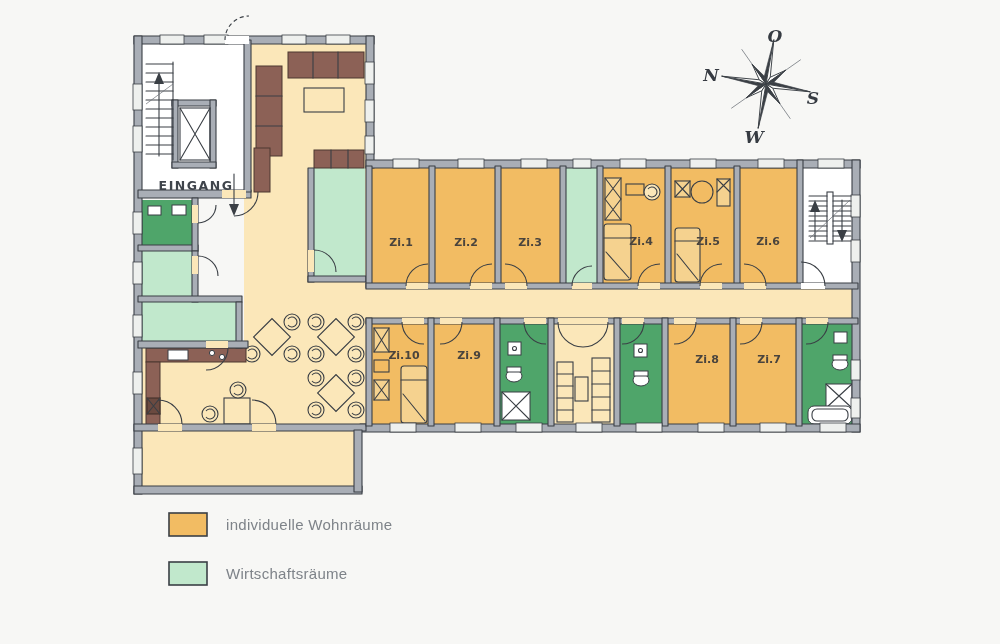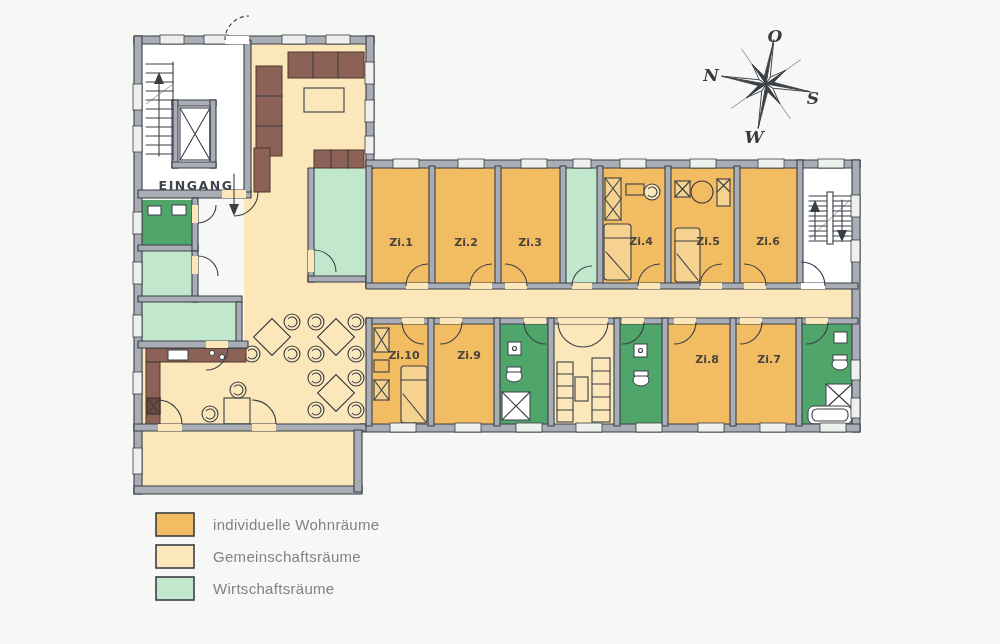--- a/index.html
+++ b/index.html
@@ -27,21 +27,21 @@
   .fw{fill:#ffffff;stroke:var(--c-line);stroke-width:1}
   .fl{fill:var(--c-furniture_light);stroke:var(--c-line);stroke-width:1.1}
   .arr{fill:var(--c-line)}
   
   .lbl{font:700 11px "DejaVu Sans",sans-serif;fill:#4a443d;text-anchor:middle}
   .eingang{font:700 12.5px "DejaVu Sans",sans-serif;letter-spacing:1.5px;fill:#3f444b;text-anchor:middle}
   .cdir{font:italic 700 17px "DejaVu Serif",serif;fill:#363b42;text-anchor:middle}
   .star-d{fill:#3a3f45;stroke:#3a3f45;stroke-width:.6}
   .star-w{fill:#fdfdfc;stroke:#3a3f45;stroke-width:.9}
   
-  .legend{position:absolute;left:155px;top:512px;display:flex;flex-direction:column;gap:7px;}
+  .legend{position:absolute;left:168px;top:512px;display:flex;flex-direction:column;gap:24px;}
   .legend-row{display:flex;align-items:center;height:25px;}
   .legend-row svg{position:static;display:block;}
   .legend-label{margin-left:18px;font-size:15px;color:#7e8389;letter-spacing:.3px;}
   .sw{stroke:#3a3f45;stroke-width:1.6}
 </style>
 </head>
 <body>
 
 <div class="stage">
 <svg width="1000" height="644" viewBox="0 0 1000 644">
@@ -437,24 +437,18 @@
 
 <div class="legend">
   <div class="legend-row">
     <svg width="40" height="25">
           <rect x="1" y="1" width="38" height="23" class="sw" fill="#F2BC63"></rect>
         </svg>
     <span class="legend-label">individuelle Wohnräume</span>
   </div>
   <div class="legend-row">
     <svg width="40" height="25">
-          <rect x="1" y="1" width="38" height="23" class="sw" fill="#FBE7B9"></rect>
-        </svg>
-    <span class="legend-label">Gemeinschaftsräume</span>
-  </div>
-  <div class="legend-row">
-    <svg width="40" height="25">
           <rect x="1" y="1" width="38" height="23" class="sw" fill="#C1E8CC"></rect>
         </svg>
     <span class="legend-label">Wirtschaftsräume</span>
   </div>
 </div>
 </div>
 
 </body></html>

